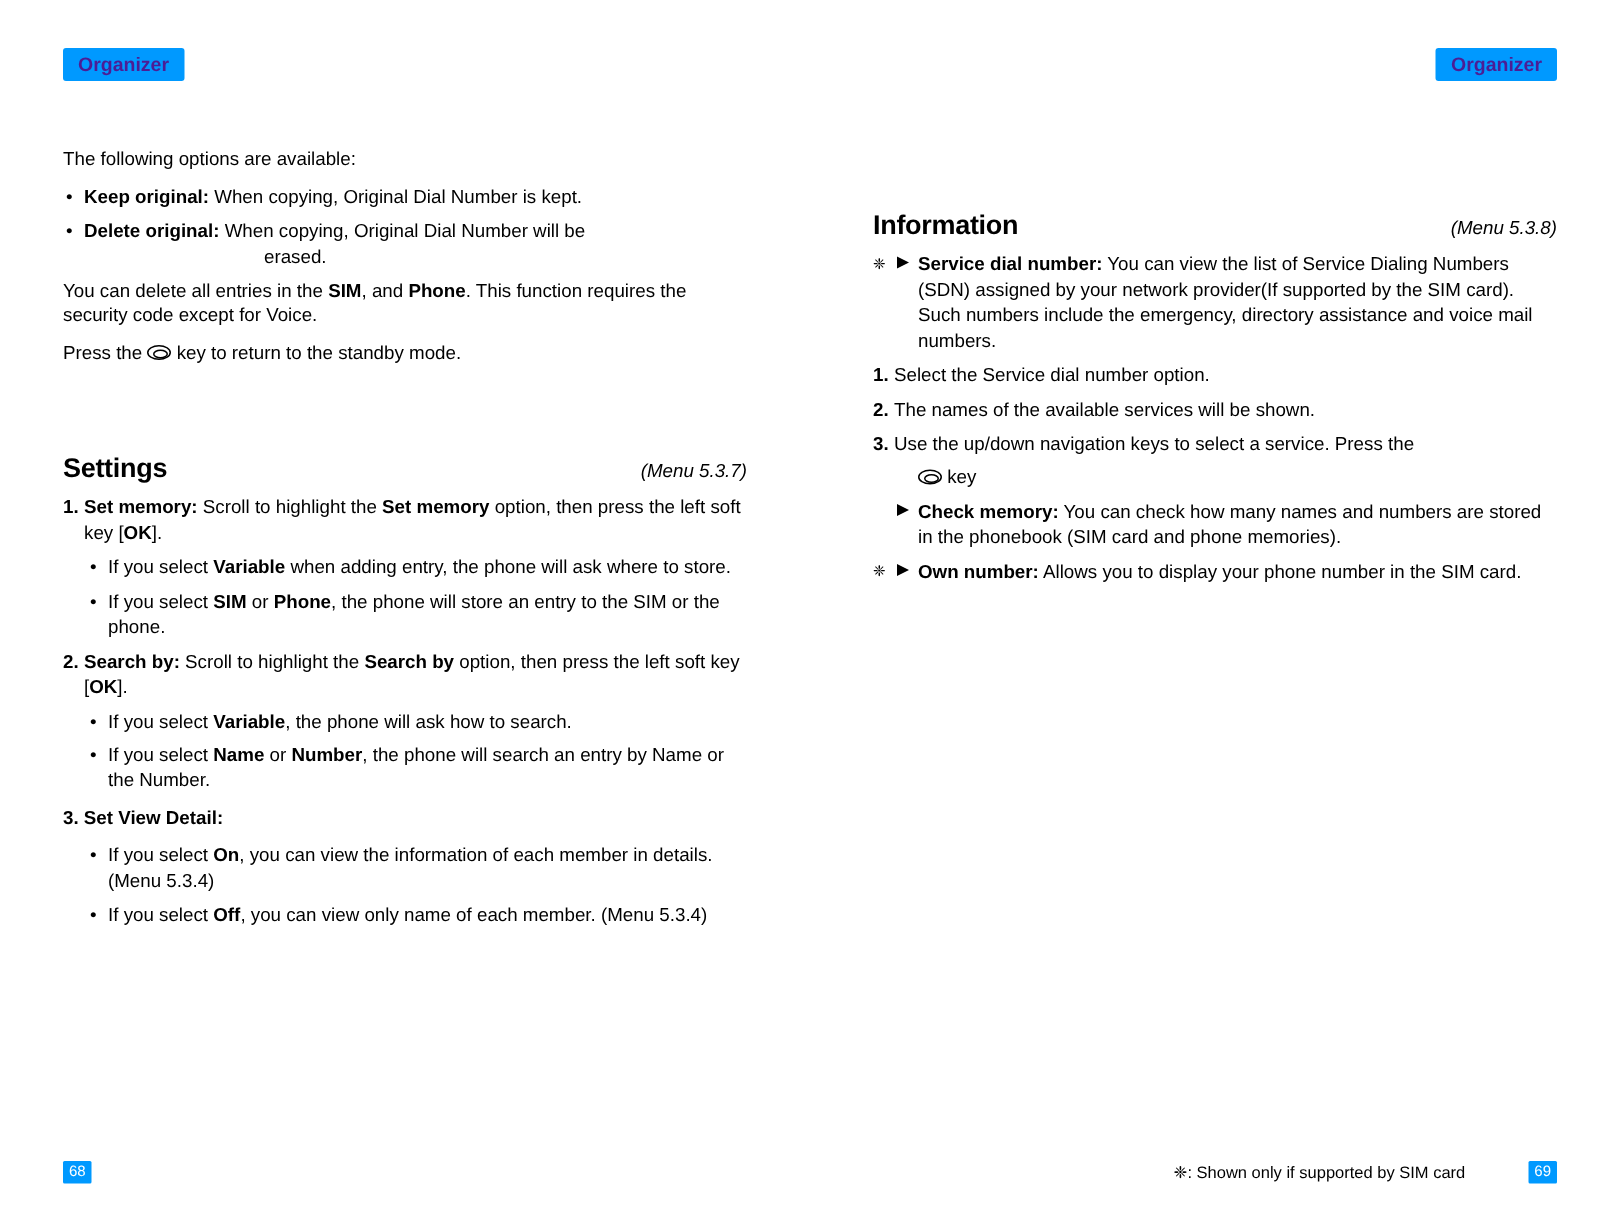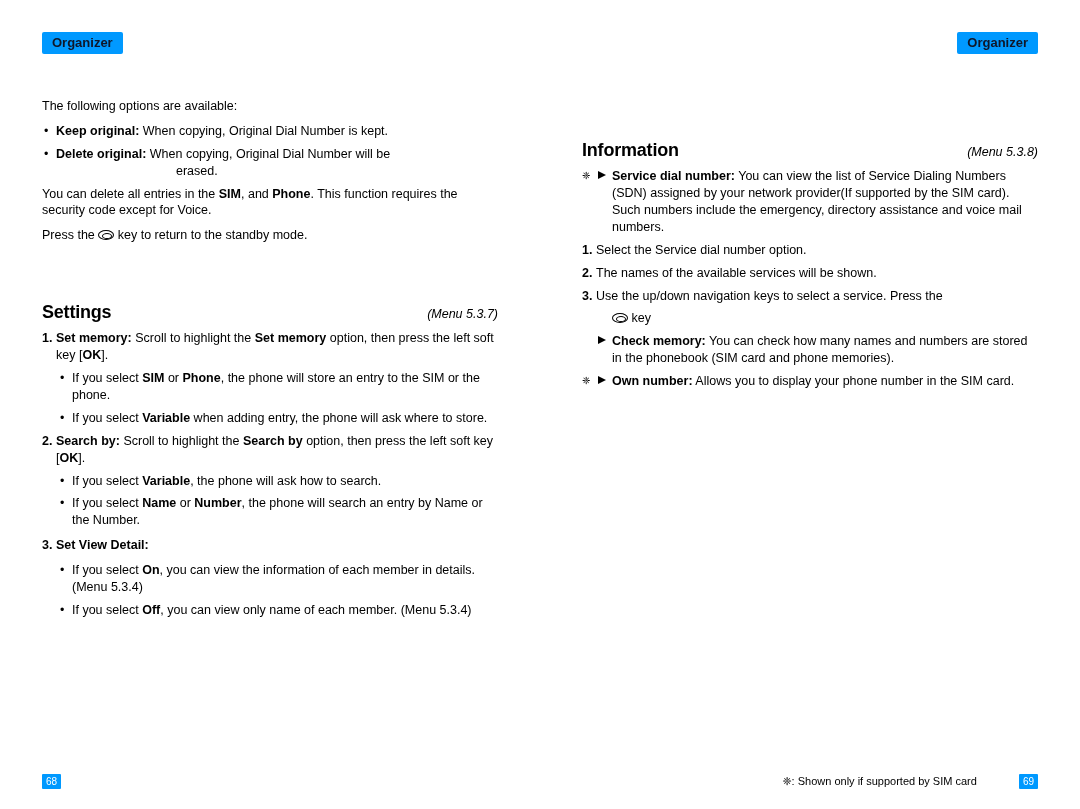--- a/index.html
+++ b/index.html
@@ -1,19 +1,19 @@
 <!DOCTYPE html>
 <html><head>
 <meta charset="utf-8">
 <style>
   * { box-sizing: border-box; margin: 0; padding: 0; }
   html, body { width: 1080px; height: 809px; background: #fff; font-family: Arial, Helvetica, sans-serif; color: #000; }
   .spread { display: flex; width: 100%; height: 100%; }
   .page { width: 50%; height: 100%; padding: 32px 42px 20px 42px; position: relative; display: flex; flex-direction: column; }
-  .header-bar-l, .header-bar-r { background: #0099ff; color: #0f172a; font-weight: bold; font-size: 13px; height: 22px; line-height: 22px; padding: 0 10px; border-radius: 2px; }
+  .header-bar-l, .header-bar-r { background: #0099ff; color: #4c1d95; font-weight: bold; font-size: 13px; height: 22px; line-height: 22px; padding: 0 10px; border-radius: 2px; }
   .header-bar-l { align-self: flex-start; }
   .header-bar-r { align-self: flex-end; }
   .content { flex: 1; padding-top: 44px; font-size: 12.5px; line-height: 1.35; }
   .content p { margin-bottom: 8px; }
   .bullet1 { padding-left: 14px; position: relative; margin-bottom: 6px; }
   .bullet1::before { content: "•"; position: absolute; left: 2px; top: 0; }
   .bullet2 { padding-left: 30px; position: relative; margin-bottom: 6px; }
   .bullet2::before { content: "•"; position: absolute; left: 18px; top: 0; }
   .num1 { padding-left: 14px; position: relative; margin-bottom: 6px; }
   .num1 .n { position: absolute; left: 0; top: 0; font-weight: bold; }
@@ -64,24 +64,24 @@
       <div class="section-row">
         <div class="section-title">Settings</div>
         <div class="menu-ref">(Menu 5.3.7)</div>
       </div>
 
       <div class="num1">
         <span class="n">1.</span>
         <b>Set memory:</b><span> Scroll to highlight the </span><b>Set memory</b><span> option, then press the left soft key [</span><b>OK</b><span>].</span>
       </div>
       <div class="bullet2">
-        <span>If you select </span><b>SIM</b><span> or </span><b>Phone</b><span>, the phone will store an entry to the SIM or the phone.</span>
+        <span>If you select </span><b>Variable</b><span> when adding entry, the phone will ask where to store.</span>
       </div>
       <div class="bullet2">
-        <span>If you select </span><b>Variable</b><span> when adding entry, the phone will ask where to store.</span>
+        <span>If you select </span><b>SIM</b><span> or </span><b>Phone</b><span>, the phone will store an entry to the SIM or the phone.</span>
       </div>
 
       <div class="num1">
         <span class="n">2.</span>
         <b>Search by:</b><span> Scroll to highlight the </span><b>Search by</b><span> option, then press the left soft key [</span><b>OK</b><span>].</span>
       </div>
       <div class="bullet2">
         <span>If you select </span><b>Variable</b><span>, the phone will ask how to search.</span>
       </div>
       <div class="bullet2">

